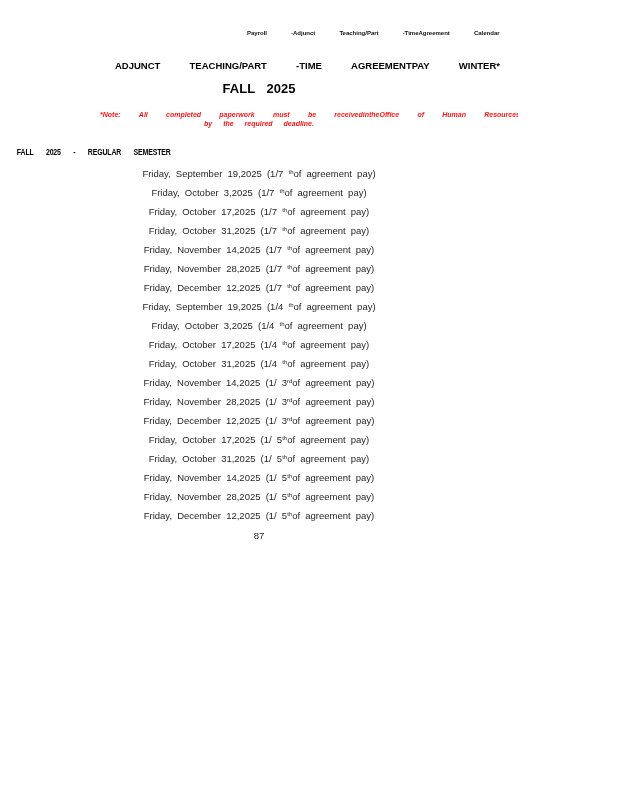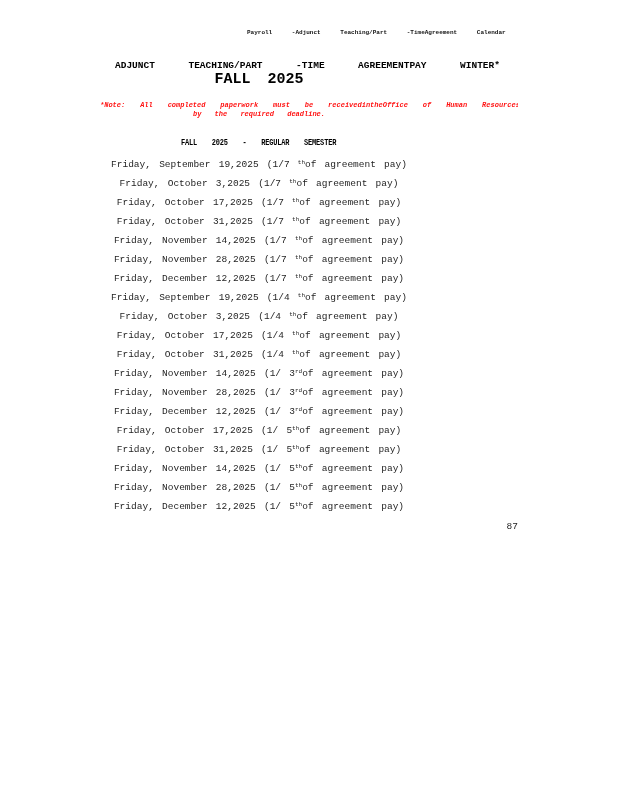--- a/index.html
+++ b/index.html
@@ -5,21 +5,21 @@
   html, body {
     margin: 0;
     padding: 0;
     background: #ffffff;
   }
   .page {
     position: relative;
     width: 518px;
     height: 800px;
     background: #ffffff;
-    font-family: Liberation Mono, monospace;
+    font-family: Liberation Sans, sans-serif;
     color: #222222;
     overflow: hidden;
   }
   
   .doc-header {
     margin-left: 247px;
     padding-top: 29px;
     width: 350px;
     display: flex;
     justify-content: space-between;
@@ -35,23 +35,23 @@
     width: 385px;
     display: flex;
     justify-content: space-between;
     font-size: 9.5px;
     font-weight: bold;
     color: #000000;
     line-height: 10px;
     white-space: nowrap;
   }
   .title-line2 {
-    margin-top: 4px;
+    margin-top: 13px;
     text-align: center;
-    font-size: 15px;
+    font-size: 13px;
     font-weight: bold;
     color: #000000;
     line-height: 10px;
     word-spacing: 8px;
   }
   
   .note-line1 {
     margin: 16px 0 0 100px;
     width: 420px;
     display: flex;
@@ -66,21 +66,21 @@
     text-align: center;
     font-size: 7px;
     font-weight: bold;
     font-style: italic;
     line-height: 9px;
     word-spacing: 9px;
   }
   
   .section-header {
     margin: 18px 0 6px 0;
-    text-align: center;
+    text-align: left;
     line-height: 12px;
     font-size: 8.5px;
     font-weight: bold;
     color: #000000;
   }
   .section-header > span {
     display: inline-block;
     transform: scaleX(0.82);
     transform-origin: center;
     word-spacing: 13px;
@@ -96,21 +96,21 @@
     white-space: nowrap;
   }
   .date-line sup {
     font-size: 6px;
     line-height: 0;
     vertical-align: 3px;
     letter-spacing: 0;
   }
   .page-number {
     margin-top: 5px;
-    text-align: right;
+    text-align: center;
     font-size: 9.5px;
     color: #1f1f1f;
     line-height: 12px;
   }
 </style>
 </head>
 <body>
 
 <div class="page">
 

